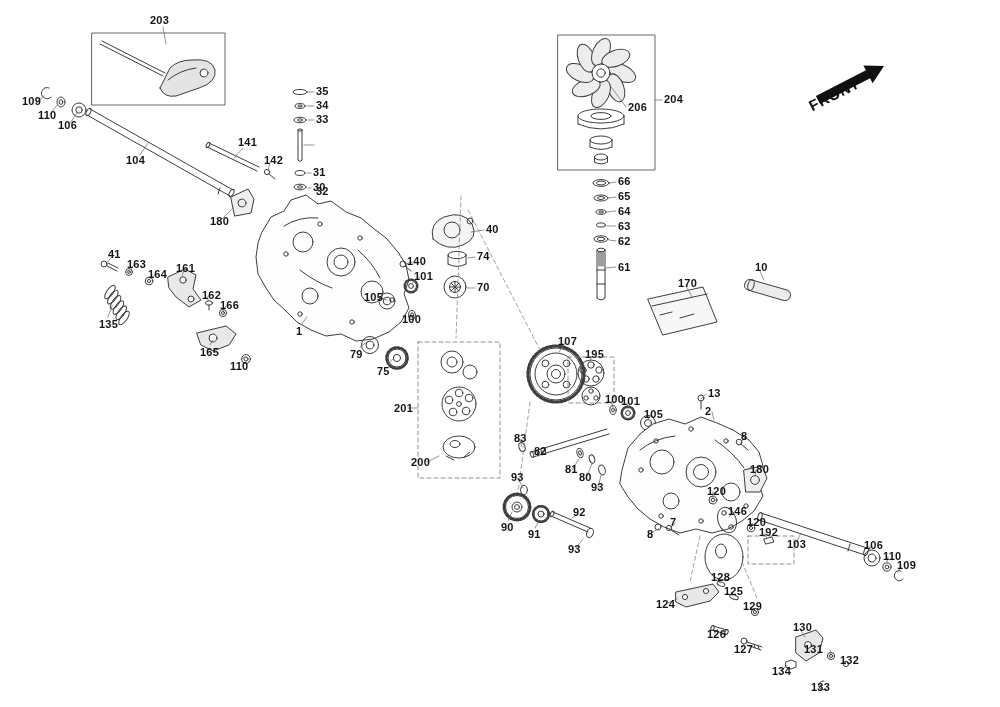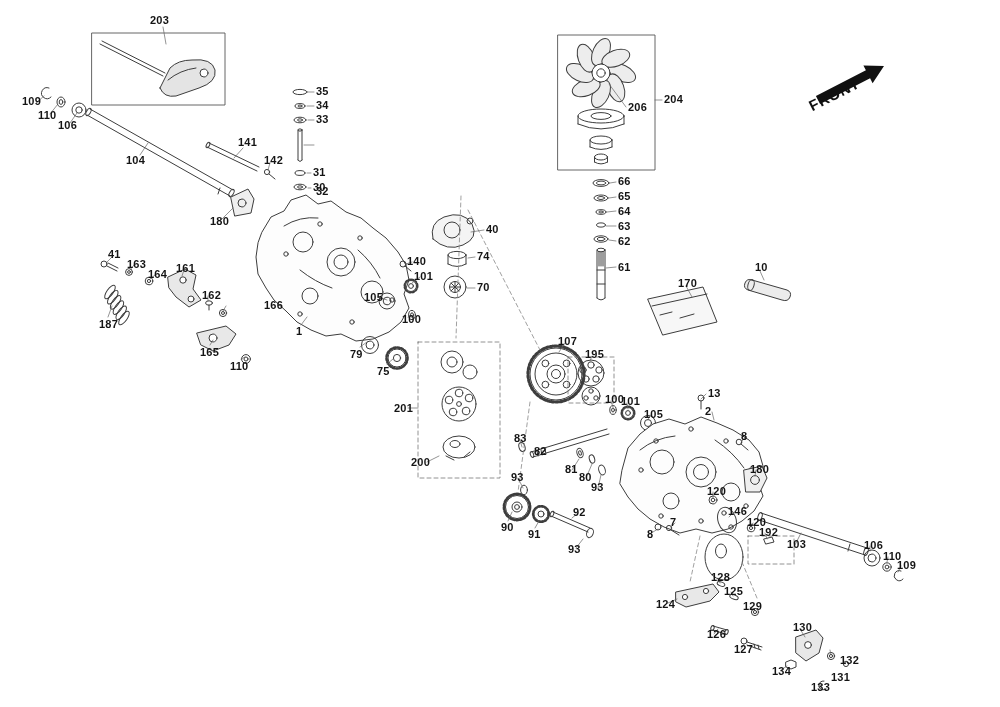--- a/index.html
+++ b/index.html
@@ -526,22 +526,22 @@
       <div class="part-label" style="left: 618px; top: 221px;">63</div>
       <div class="part-label" style="left: 618px; top: 236px;">62</div>
       <div class="part-label" style="left: 618px; top: 262px;">61</div>
       <div class="part-label" style="left: 678px; top: 278px;">170</div>
       <div class="part-label" style="left: 755px; top: 262px;">10</div>
       <div class="part-label" style="left: 108px; top: 249px;">41</div>
       <div class="part-label" style="left: 127px; top: 259px;">163</div>
       <div class="part-label" style="left: 148px; top: 269px;">164</div>
       <div class="part-label" style="left: 176px; top: 263px;">161</div>
       <div class="part-label" style="left: 202px; top: 290px;">162</div>
-      <div class="part-label" style="left: 220px; top: 300px; margin-left: 44px;">166</div>
-      <div class="part-label" style="left: 99px; top: 319px;">187</div>
+      <div class="part-label" style="left: 220px; top: 300px;">166</div>
+      <div class="part-label" style="left: 99px; top: 319px;">135</div>
       <div class="part-label" style="left: 200px; top: 347px;">165</div>
       <div class="part-label" style="left: 230px; top: 361px;">110</div>
       <div class="part-label" style="left: 296px; top: 326px;">1</div>
       <div class="part-label" style="left: 350px; top: 349px;">79</div>
       <div class="part-label" style="left: 377px; top: 366px;">75</div>
       <div class="part-label" style="left: 558px; top: 336px;">107</div>
       <div class="part-label" style="left: 585px; top: 349px;">195</div>
       <div class="part-label" style="left: 394px; top: 403px;">201</div>
       <div class="part-label" style="left: 411px; top: 457px;">200</div>
       <div class="part-label" style="left: 514px; top: 433px;">83</div>
@@ -571,21 +571,21 @@
       <div class="part-label" style="left: 568px; top: 544px;">93</div>
       <div class="part-label" style="left: 670px; top: 517px;">7</div>
       <div class="part-label" style="left: 647px; top: 529px;">8</div>
       <div class="part-label" style="left: 656px; top: 599px;">124</div>
       <div class="part-label" style="left: 711px; top: 572px;">128</div>
       <div class="part-label" style="left: 724px; top: 586px;">125</div>
       <div class="part-label" style="left: 743px; top: 601px;">129</div>
       <div class="part-label" style="left: 707px; top: 629px;">126</div>
       <div class="part-label" style="left: 734px; top: 644px;">127</div>
       <div class="part-label" style="left: 793px; top: 622px;">130</div>
-      <div class="part-label" style="left: 831px; top: 644px; margin-top: 28px;">131</div>
+      <div class="part-label" style="left: 804px; top: 644px;">131</div>
       <div class="part-label" style="left: 840px; top: 655px;">132</div>
       <div class="part-label" style="left: 772px; top: 666px;">134</div>
       <div class="part-label" style="left: 811px; top: 682px;">133</div>
     </div>
 
 <div class="front-label">FRONT</div>
 
 </div>
 
 </body></html>

